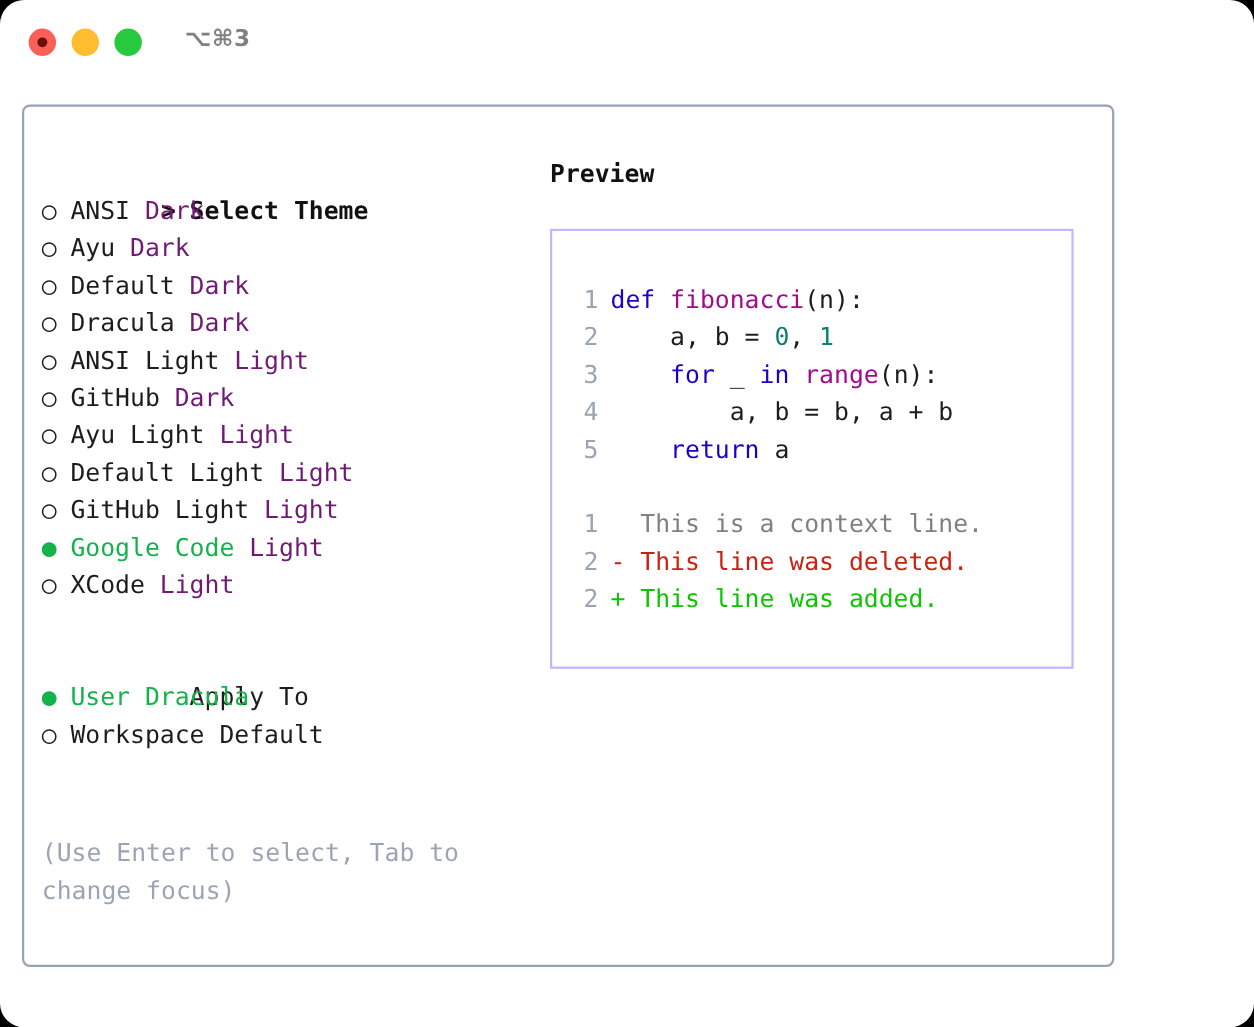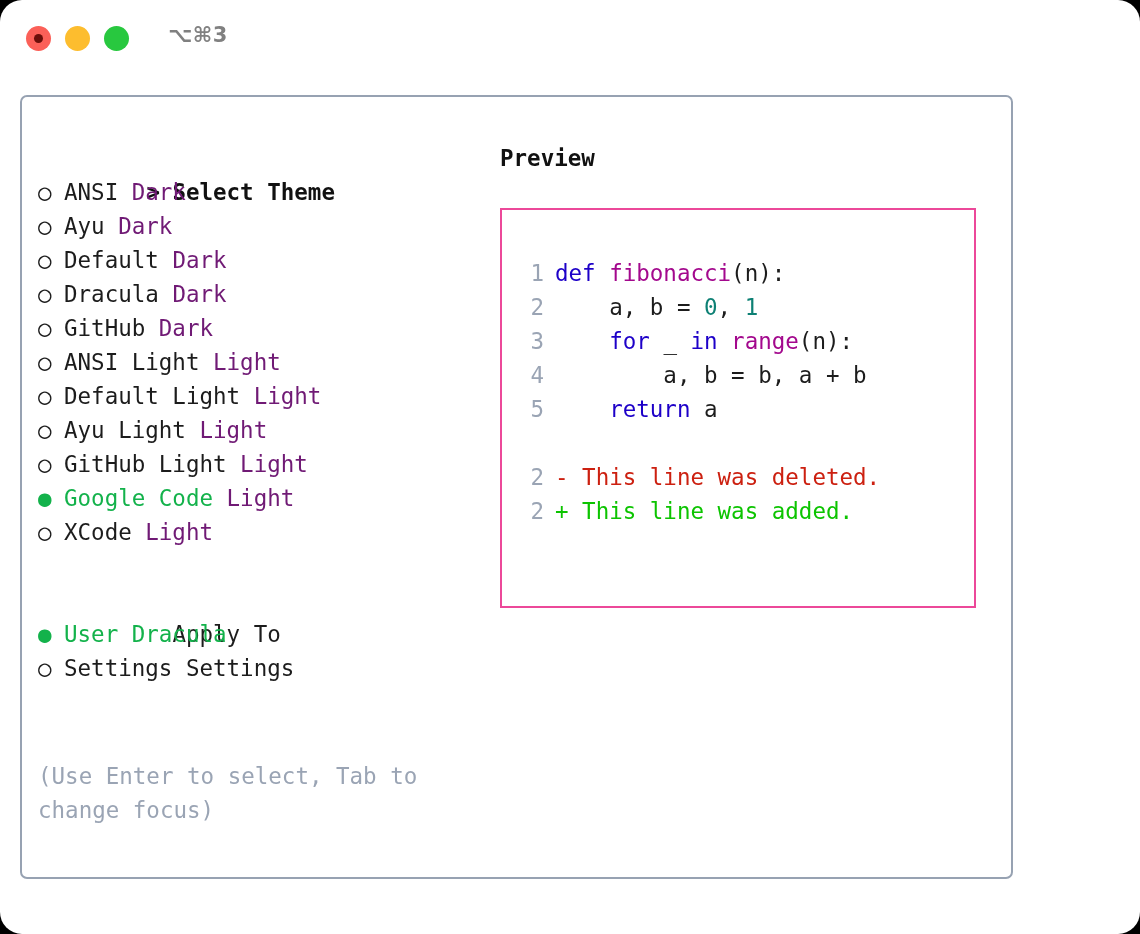--- a/index.html
+++ b/index.html
@@ -137,21 +137,21 @@
     font-size: 22.5px;
     font-weight: bold;
     color: #111111;
     line-height: 34px;
     white-space: pre;
   }
   #preview-box {
     margin-top: 33px;
     width: 476px;
     height: 400px;
-    border: 2px solid #ec4899;
+    border: 2px solid #c4b5fd;
     box-sizing: border-box;
     background: #ffffff;
     position: relative;
   }
   #code-area {
     position: absolute;
     left: 16px;
     top: 46px;
     right: 6px;
   }
@@ -195,50 +195,51 @@
 
     <div id="theme-column">
       <div class="row header">
         <span class="bullet">&gt;</span><span>Select Theme</span>
       </div>
       <div id="theme-items">
           <div class="row"><span class="bullet">○</span><span class="name">ANSI</span> <span class="variant">Dark</span></div>
           <div class="row"><span class="bullet">○</span><span class="name">Ayu</span> <span class="variant">Dark</span></div>
           <div class="row"><span class="bullet">○</span><span class="name">Default</span> <span class="variant">Dark</span></div>
           <div class="row"><span class="bullet">○</span><span class="name">Dracula</span> <span class="variant">Dark</span></div>
+          <div class="row"><span class="bullet">○</span><span class="name">ANSI Light</span> <span class="variant">Light</span></div>
           <div class="row"><span class="bullet">○</span><span class="name">GitHub</span> <span class="variant">Dark</span></div>
-          <div class="row"><span class="bullet">○</span><span class="name">ANSI Light</span> <span class="variant">Light</span></div>
+          <div class="row"><span class="bullet">○</span><span class="name">Ayu Light</span> <span class="variant">Light</span></div>
           <div class="row"><span class="bullet">○</span><span class="name">Default Light</span> <span class="variant">Light</span></div>
-          <div class="row"><span class="bullet">○</span><span class="name">Ayu Light</span> <span class="variant">Light</span></div>
           <div class="row"><span class="bullet">○</span><span class="name">GitHub Light</span> <span class="variant">Light</span></div>
           <div class="row selected"><span class="bullet">●</span><span class="name">Google Code</span> <span class="variant">Light</span></div>
           <div class="row"><span class="bullet">○</span><span class="name">XCode</span> <span class="variant">Light</span></div>
         </div>
 
       <div class="row" style="margin-top:34px;">
         <span class="bullet"> </span><span class="group-label">Apply To</span>
       </div>
       <div id="apply-to-items">
           <div class="row selected"><span class="bullet">●</span><span class="name">User Dracula</span></div>
-          <div class="row"><span class="bullet">○</span><span class="name">Settings Settings</span></div>
+          <div class="row"><span class="bullet">○</span><span class="name">Workspace Default</span></div>
         </div>
     </div>
 
     <div id="hint-text">(Use Enter to select, Tab to change focus)</div>
 
     <div id="preview-column">
       <div id="preview-title">Preview</div>
       <div id="preview-box">
         <div id="code-area">
             <div class="code-line"><span class="ln">1</span><span class="kw">def </span><span class="fn">fibonacci</span><span class="plain">(n):</span></div>
             <div class="code-line"><span class="ln">2</span><span class="plain">    a, b = </span><span class="num">0</span><span class="plain">, </span><span class="num">1</span></div>
             <div class="code-line"><span class="ln">3</span><span class="kw">    for </span><span class="plain">_ </span><span class="kw">in </span><span class="fn">range</span><span class="plain">(n):</span></div>
             <div class="code-line"><span class="ln">4</span><span class="plain">        a, b = b, a + b</span></div>
             <div class="code-line"><span class="ln">5</span><span class="kw">    return </span><span class="plain">a</span></div>
             <div class="spacer-line"></div>
+            <div class="code-line"><span class="ln">1</span><span class="ctx"> </span><span class="ctx"> This is a context line.</span></div>
             <div class="code-line"><span class="ln">2</span><span class="del">-</span><span class="del"> This line was deleted.</span></div>
             <div class="code-line"><span class="ln">2</span><span class="add">+</span><span class="add"> This line was added.</span></div>
           </div>
       </div>
     </div>
 
   </div>
 </div>
 
 </body></html>

